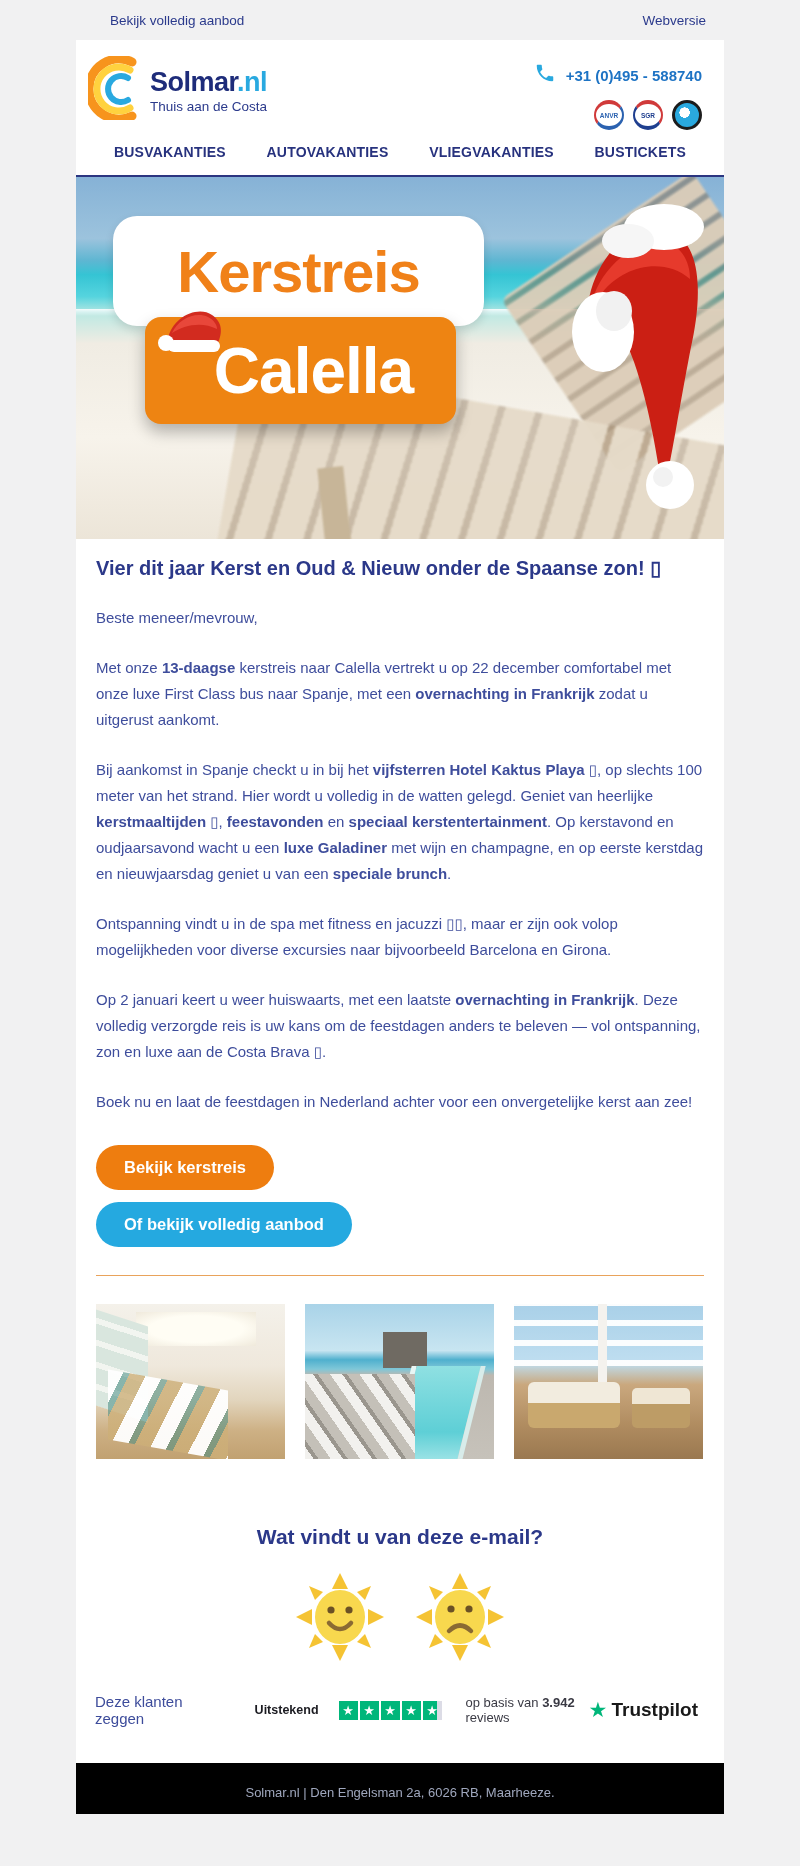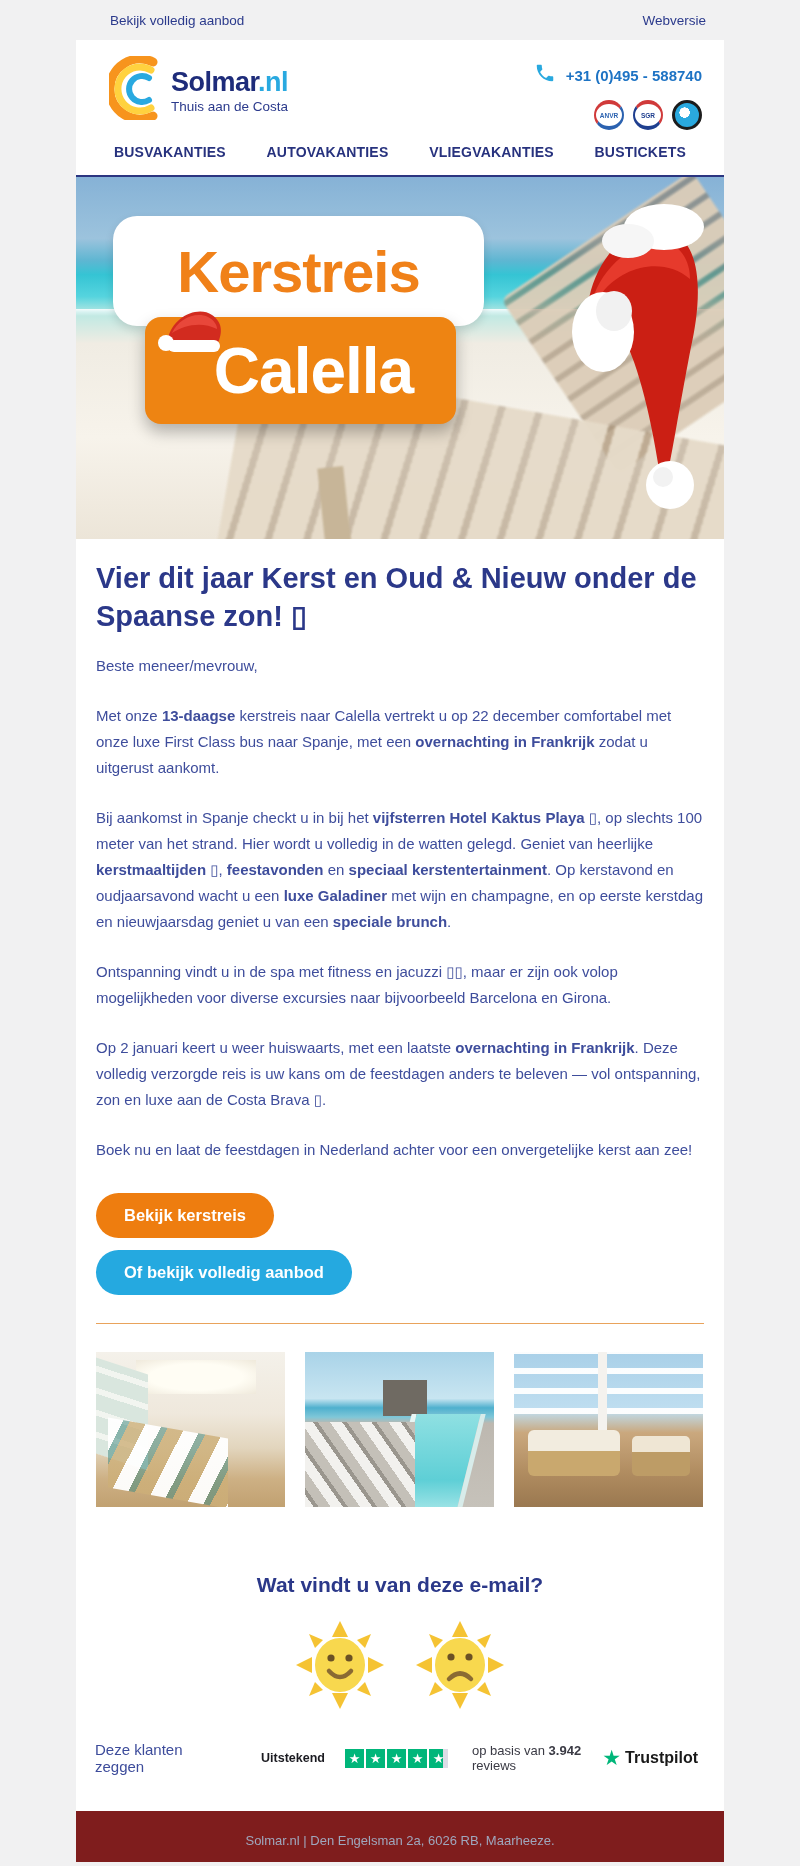--- a/index.html
+++ b/index.html
@@ -10,21 +10,21 @@
     color:#3e4d9c;
   }
   
   .topbar { height:40px; display:flex; justify-content:space-between; align-items:center;
             padding:0 94px 0 110px; font-size:13.5px; color:#2b3a8c; }
   .topbar span { cursor:pointer; }
   
   .card { width:648px; margin:0 auto; background:#ffffff; }
   
   .header { display:flex; justify-content:space-between; align-items:flex-start;
-            padding:16px 22px 10px 12px; height:104px;margin-left:21px; }
+            padding:16px 22px 10px 12px; height:104px; }
   .logo { display:flex; align-items:center; gap:4px; cursor:pointer; }
   .logo-text .brand { font-size:27px; font-weight:800; color:#1e2c7a; letter-spacing:-.5px; }
   .logo-text .tld { color:#29a9e0; }
   .logo-text .tagline { font-size:13.5px; color:#2b3a8c; margin-top:1px; }
   .header-right { display:flex; flex-direction:column; align-items:flex-end; padding-top:6px; }
   .phone-row { display:flex; align-items:center; gap:10px; cursor:pointer; }
   .phone-num { color:#1d73c4; font-weight:700; font-size:15px; }
   .badges { display:flex; gap:9px; margin-top:12px; }
   .badge { width:30px; height:30px; border-radius:50%; background:#fff; display:flex;
            align-items:center; justify-content:center; font-size:6.5px; font-weight:700; }
@@ -57,21 +57,21 @@
      box-shadow:0 4px 10px rgba(0,0,0,.12); }
   .badge-white .t1 { font-size:58px; font-weight:800; color:#f08119; letter-spacing:-1px; }
   .badge-orange { position:absolute; left:69px; top:140px; width:311px; height:107px;
      background:#ee8412; border-radius:16px; display:flex; align-items:center; justify-content:center;
      box-shadow:0 8px 16px rgba(0,0,0,.28); }
   .badge-orange .t2 { font-size:64px; font-weight:800; color:#ffffff; letter-spacing:-1px; padding-left:26px; }
   .mini-hat { position:absolute; left:78px; top:124px; z-index:3; }
   .big-hat { position:absolute; left:482px; top:18px; }
   
   .article { padding:0 20px; }
-  h1 { margin-top:20px; font-size:29px; line-height:38px; font-weight:700; color:#2b3889; }
+  h1 { margin-top:10px; font-size:20px; line-height:38px; font-weight:700; color:#2b3889; }
   .p { margin-top:24px; font-size:15px; line-height:26px; color:#3e4d9c; }
   .p.salutation { margin-top:18px; }
   .rb { font-weight:700; }
   .btn { display:inline-block; border:none; cursor:pointer; border-radius:25px;
          font-family:inherit; font-size:16.5px; font-weight:700; color:#fff; padding:13px 28px; }
   .btn.primary { background:#ee7d0f; margin-top:30px; }
   .btn.secondary { background:#25a9e0; margin-top:12px; display:block; }
   .divider { border:none; border-top:1px solid #e9a35b; margin:28px 0 0 0; }
   
   .gallery { display:flex; gap:20px; padding:28px 20px 0 20px; }
@@ -109,23 +109,23 @@
   .trust { display:flex; align-items:center; padding:26px 26px 22px 19px; }
   .trust-lead { font-size:15px; color:#3d4c9b; }
   .trust-rating { font-size:12.5px; font-weight:700; color:#1b1b21; margin-left:49px; }
   .stars { display:flex; gap:2px; margin-left:20px; }
   .star-sq { width:19px; height:19px; background:#00b67a; color:#fff; font-size:13px;
              display:flex; align-items:center; justify-content:center; }
   .star-sq.partial { background:linear-gradient(90deg,#00b67a 0 72%,#dcdce6 72% 100%); }
   .trust-basis { font-size:13px; color:#3a3a44; margin-left:24px; }
   .tp-logo { margin-left:auto; display:flex; align-items:center; gap:4px; cursor:pointer; }
   .tp-logo .tp-star { color:#00b67a; font-size:21px; }
-  .tp-logo .tp-name { font-size:16px; font-weight:700; color:#191919; }
-  
-  .footer { background:#7f1d1d; margin-top:14px; padding:16px 30px 14px; text-align:center; }
+  .tp-logo .tp-name { font-size:19px; font-weight:700; color:#191919; }
+  
+  .footer { background:#000000; margin-top:14px; padding:16px 30px 14px; text-align:center; }
   .address { font-size:13px; color:#9fa7bd; margin-top:6px; }
 </style>
 </head>
 <body>
 
 <div class="topbar">
   <span>Bekijk volledig aanbod</span>
   <span>Webversie</span>
 </div>
 

